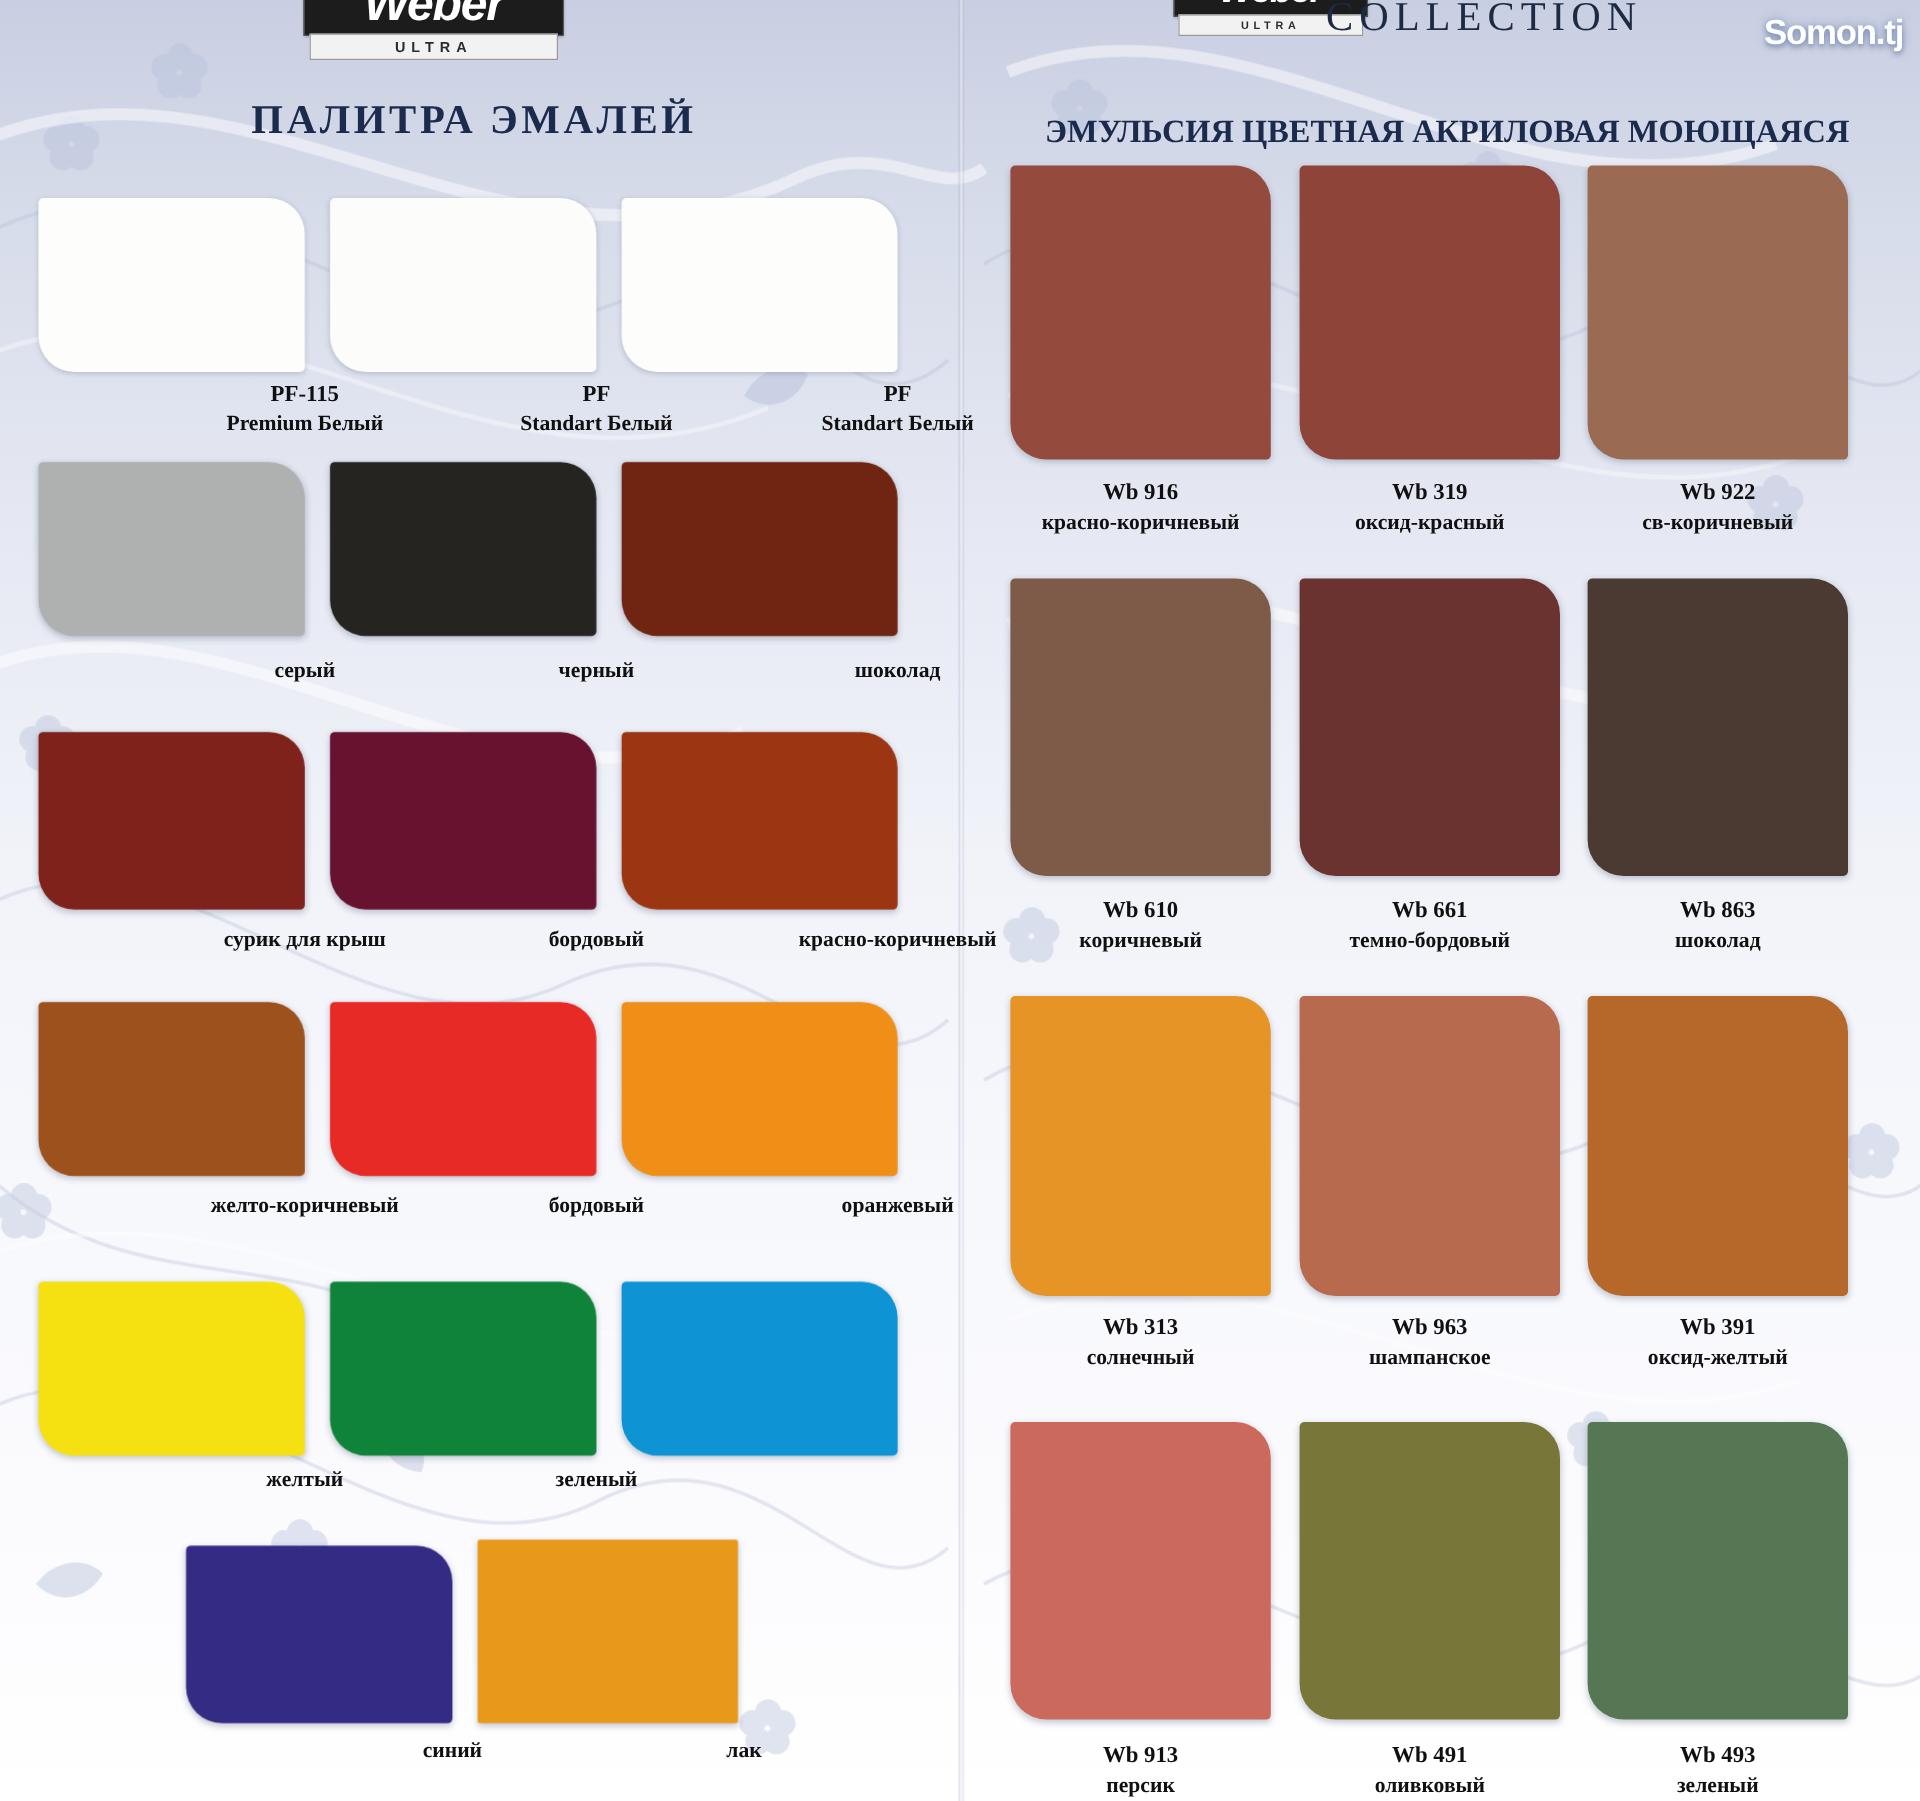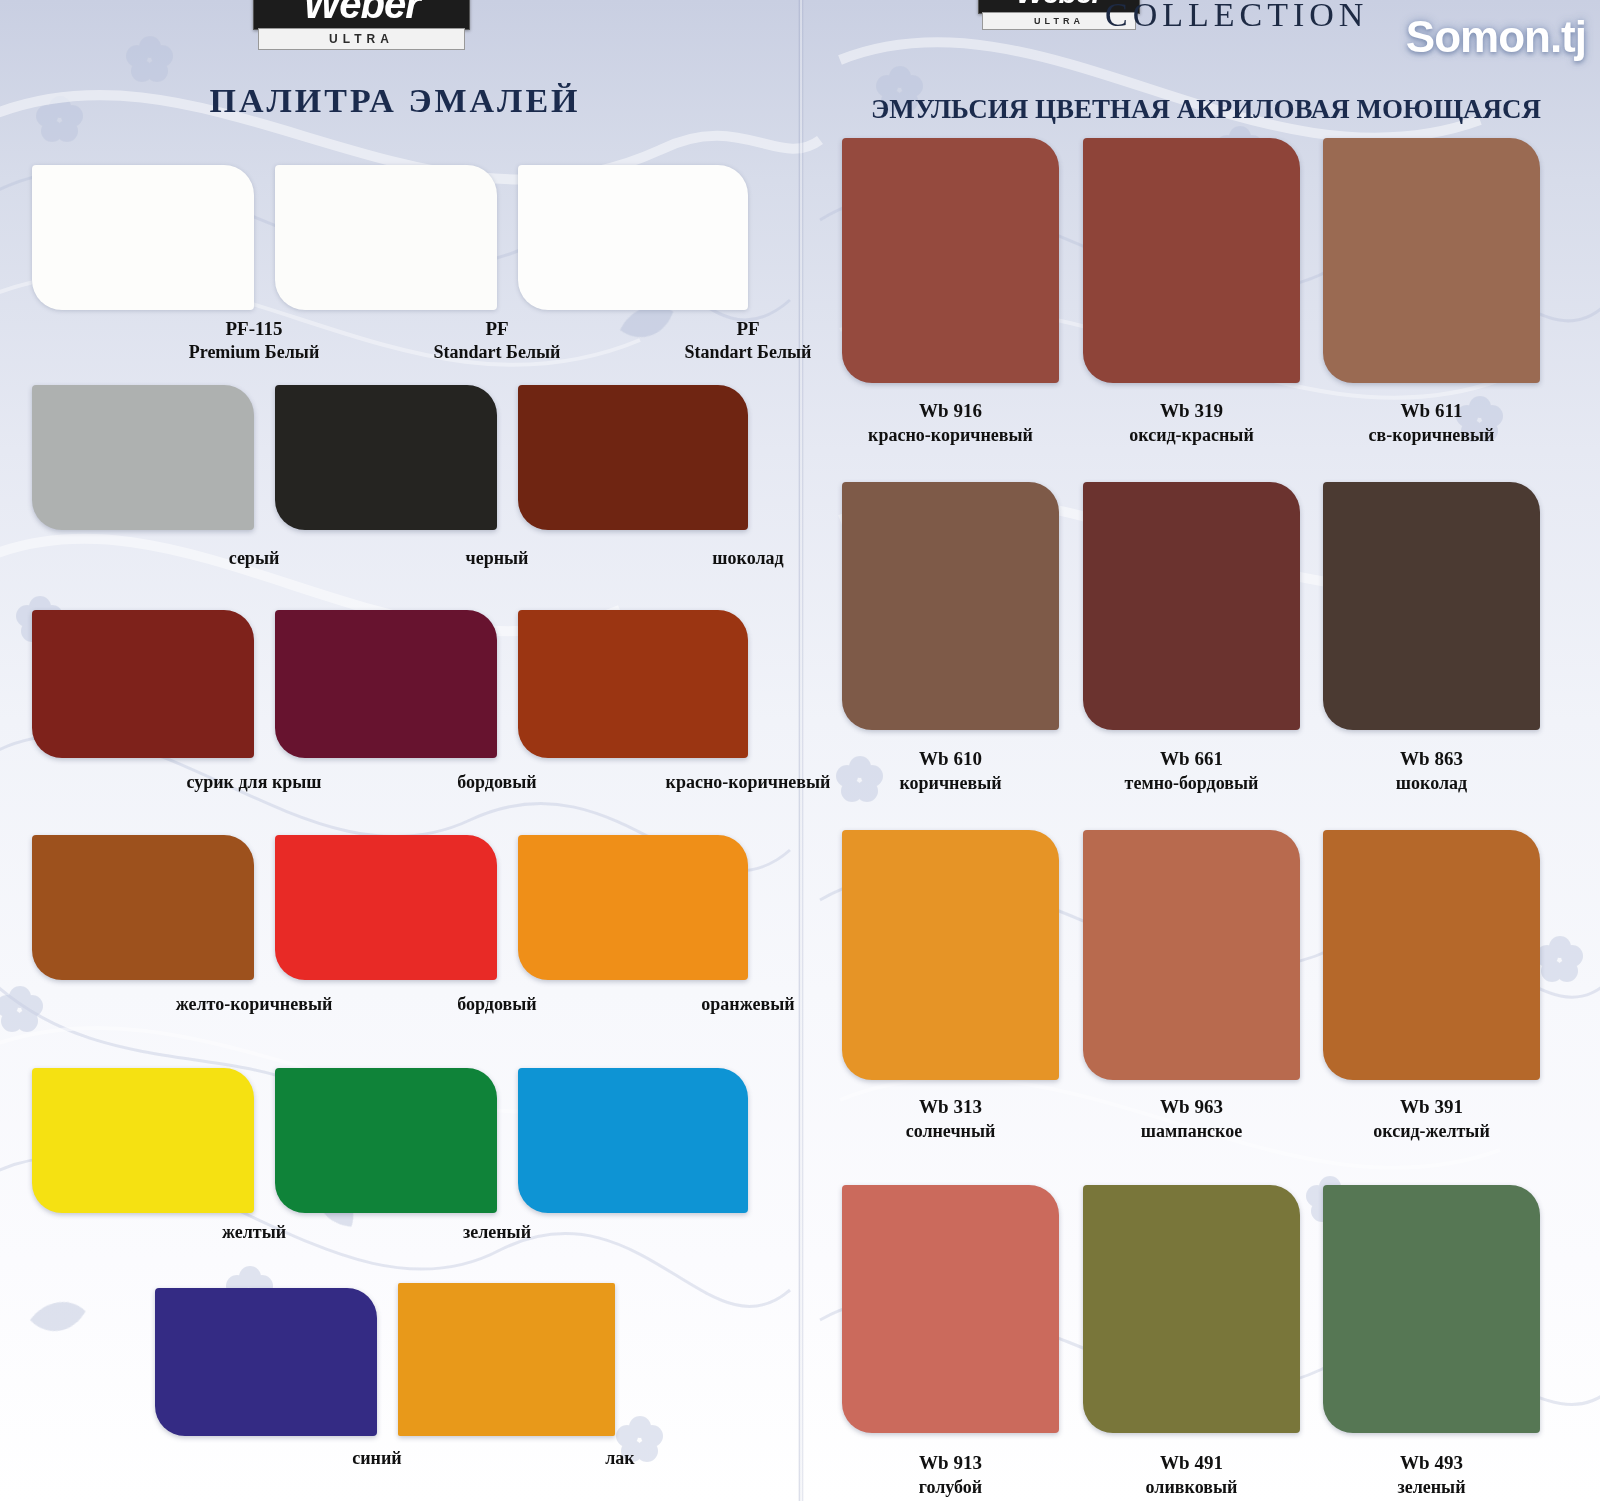--- a/index.html
+++ b/index.html
@@ -36,21 +36,21 @@
     font-size:12px;letter-spacing:5px;font-weight:bold;
   }
   .collection{
     position:absolute;left:1105px;top:-4px;
     font-family:"Liberation Serif",serif;font-size:34px;
     letter-spacing:5px;color:#1d2a44;font-weight:normal;
   }
   .watermark{
     position:absolute;right:14px;top:12px;
     font-family:"Liberation Sans",sans-serif;font-weight:bold;
-    font-size:44px;color:#ffffff;letter-spacing:-1px;
+    font-size:29px;color:#ffffff;letter-spacing:-1px;
     text-shadow:0 0 8px rgba(120,140,180,.85), 0 2px 4px rgba(80,100,140,.55);
   }
   .title-left{
     position:absolute;left:0;top:82px;width:790px;text-align:center;
     font-family:"Liberation Serif",serif;font-weight:bold;
     font-size:34px;letter-spacing:3px;color:#1b2b4d;
   }
   .title-right{
     position:absolute;left:812px;top:58px;width:788px;text-align:center;
     font-family:"Liberation Serif",serif;font-weight:bold;
@@ -220,21 +220,21 @@
 
   <div class="sw" style="left:842px;top:138px;width:217px;height:245px;background:#954a3e;"></div>
   <div class="lbl r-code" style="left:842px;top:400px;width:217px;">Wb 916</div>
   <div class="lbl r-name" style="left:822px;top:425px;width:257px;">красно-коричневый</div>
 
   <div class="sw" style="left:1083px;top:138px;width:217px;height:245px;background:#8e4439;"></div>
   <div class="lbl r-code" style="left:1083px;top:400px;width:217px;">Wb 319</div>
   <div class="lbl r-name" style="left:1063px;top:425px;width:257px;">оксид-красный</div>
 
   <div class="sw" style="left:1323px;top:138px;width:217px;height:245px;background:#9a6a52;"></div>
-  <div class="lbl r-code" style="left:1323px;top:400px;width:217px;">Wb 611</div>
+  <div class="lbl r-code" style="left:1323px;top:400px;width:217px;">Wb 922</div>
   <div class="lbl r-name" style="left:1303px;top:425px;width:257px;">св-коричневый</div>
 
   <div class="sw" style="left:842px;top:482px;width:217px;height:248px;background:#7e5a48;"></div>
   <div class="lbl r-code" style="left:842px;top:748px;width:217px;">Wb 610</div>
   <div class="lbl r-name" style="left:822px;top:773px;width:257px;">коричневый</div>
 
   <div class="sw" style="left:1083px;top:482px;width:217px;height:248px;background:#6b332f;"></div>
   <div class="lbl r-code" style="left:1083px;top:748px;width:217px;font-family:Liberation Serif, serif;">Wb 661</div>
   <div class="lbl r-name" style="left:1063px;top:773px;width:257px;">темно-бордовый</div>
 
@@ -249,21 +249,21 @@
   <div class="sw" style="left:1083px;top:830px;width:217px;height:250px;background:#b86a4e;"></div>
   <div class="lbl r-code" style="left:1083px;top:1096px;width:217px;">Wb 963</div>
   <div class="lbl r-name" style="left:1063px;top:1121px;width:257px;">шампанское</div>
 
   <div class="sw" style="left:1323px;top:830px;width:217px;height:250px;background:#b5682a;"></div>
   <div class="lbl r-code" style="left:1323px;top:1096px;width:217px;">Wb 391</div>
   <div class="lbl r-name" style="left:1303px;top:1121px;width:257px;">оксид-желтый</div>
 
   <div class="sw" style="left:842px;top:1185px;width:217px;height:248px;background:#cb6a5c;"></div>
   <div class="lbl r-code" style="left:842px;top:1452px;width:217px;">Wb 913</div>
-  <div class="lbl r-name" style="left:822px;top:1477px;width:257px;">голубой</div>
+  <div class="lbl r-name" style="left:822px;top:1477px;width:257px;">персик</div>
 
   <div class="sw" style="left:1083px;top:1185px;width:217px;height:248px;background:#79763a;"></div>
   <div class="lbl r-code" style="left:1083px;top:1452px;width:217px;">Wb 491</div>
   <div class="lbl r-name" style="left:1063px;top:1477px;width:257px;">оливковый</div>
 
   <div class="sw" style="left:1323px;top:1185px;width:217px;height:248px;background:#567754;"></div>
   <div class="lbl r-code" style="left:1323px;top:1452px;width:217px;">Wb 493</div>
   <div class="lbl r-name" style="left:1303px;top:1477px;width:257px;">зеленый</div>
 
 </div>

